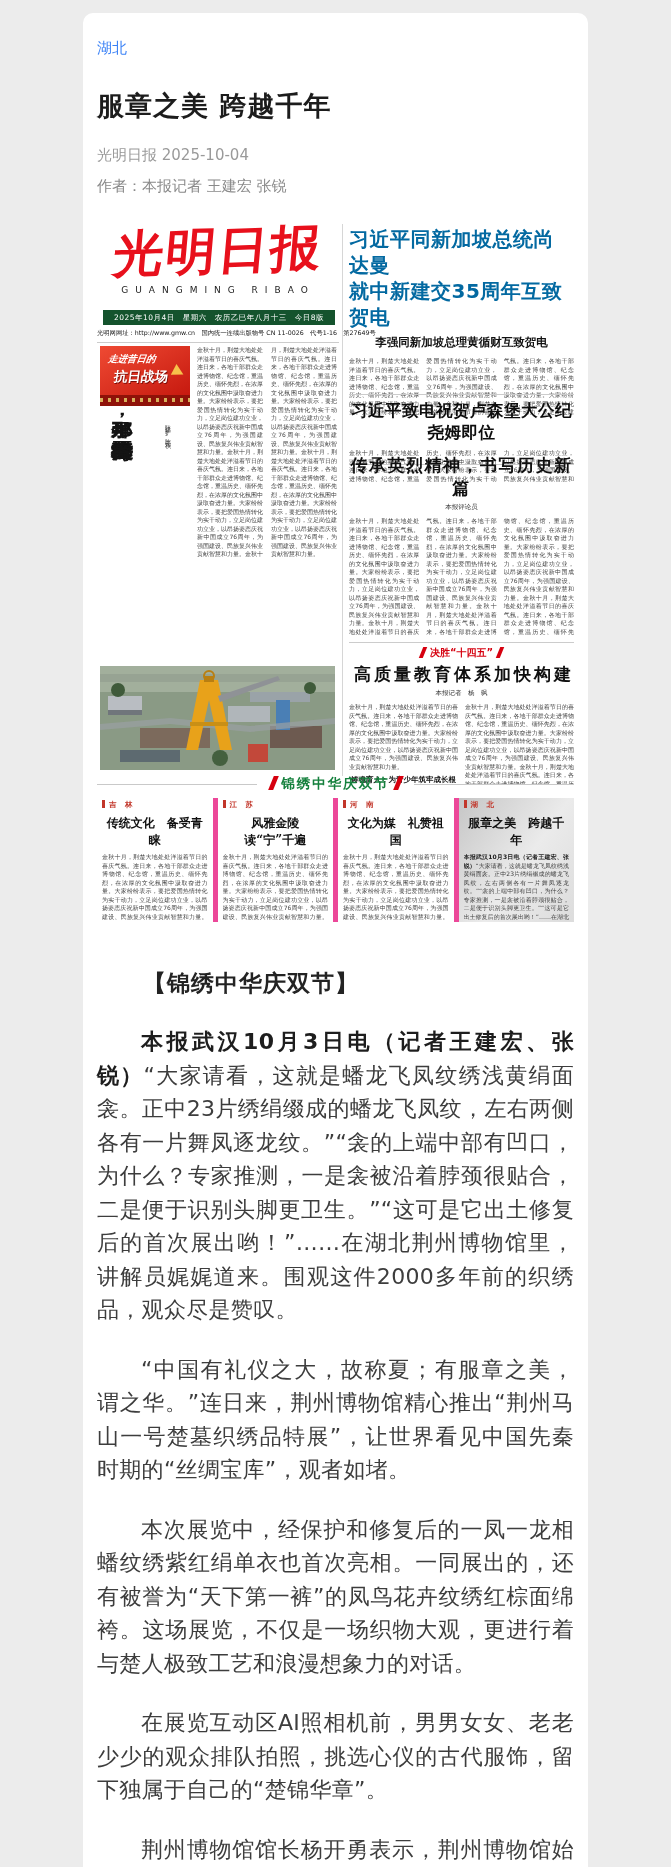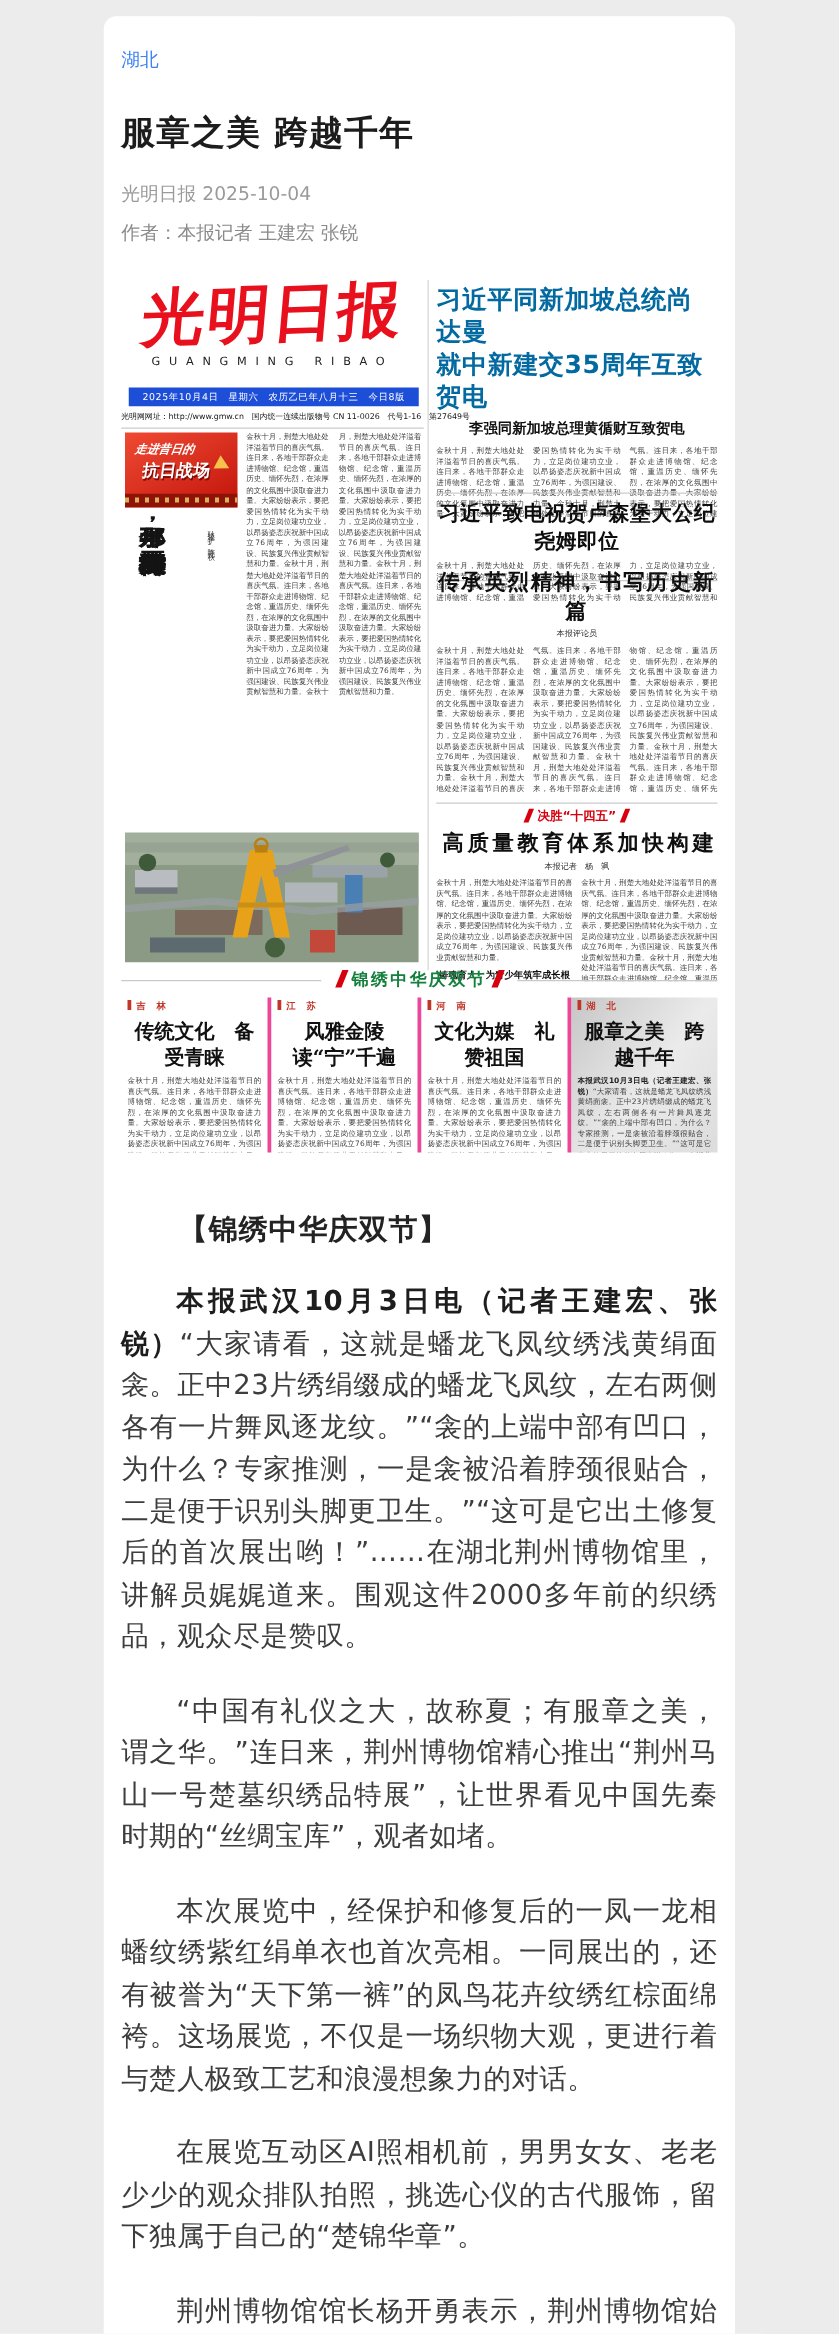--- a/index.html
+++ b/index.html
@@ -23,21 +23,21 @@
   .np{position:relative;width:477px;height:706px;margin-top:22px;background:#fff;}
   .np-masthead{position:absolute;left:0;top:2px;width:242px;text-align:center;}
   .np-logo{
     font-size:50px;line-height:62px;color:#e8101c;
     font-family:"DejaVu Serif","Liberation Serif",serif;font-weight:bold;
     transform:skewX(-7deg) rotate(-2deg);letter-spacing:2px;
   }
   .np-pinyin{font-size:9px;letter-spacing:7px;color:#222;margin-top:3px;}
   .np-datebar{
     position:absolute;left:6px;top:92px;width:232px;height:15px;
-    background:#1d4ed8;color:#fff;font-size:7.5px;line-height:15px;text-align:center;letter-spacing:.5px;
+    background:#14532d;color:#fff;font-size:7.5px;line-height:15px;text-align:center;letter-spacing:.5px;
   }
   .np-infoline{position:absolute;left:0;top:111px;width:242px;font-size:6.3px;color:#161616;text-align:center;white-space:nowrap;}
   .hrule{position:absolute;height:1px;background:#ccc;}
   #hr-left{left:0;top:124px;width:242px;}
   #hr-r1{left:252px;top:176px;width:225px;}
   #hr-r2{left:252px;top:246px;width:225px;}
   #hr-r3{left:252px;top:424px;width:225px;}
   .vrule{position:absolute;left:245px;top:6px;width:1px;height:552px;background:#d6d6d6;}
 
   .np-lead{position:absolute;left:252px;top:8px;width:225px;}
@@ -79,26 +79,26 @@
   .np-vbyline{position:absolute;left:66px;top:202px;height:150px;writing-mode:vertical-rl;font-size:6px;color:#333;letter-spacing:2px;}
 
   .np-photo{position:absolute;left:3px;top:448px;width:235px;height:104px;}
 
   .np-secbanner{position:absolute;left:0;top:556px;width:477px;height:20px;display:flex;align-items:center;gap:8px;}
   .np-secbanner .line{flex:1;height:1px;background:#c9c9c9;}
   .secb-text{color:#15803d;font-weight:900;font-size:13.5px;letter-spacing:2px;}
   .sl2{display:inline-block;width:4.5px;height:14px;background:#d6000f;transform:skewX(-22deg);margin:0 6px;vertical-align:-2px;}
 
   .np-cols{position:absolute;left:0;top:580px;width:477px;height:124px;display:flex;}
-  .np-col{flex:1;padding:2px 5px 0 5px;border-left:3px solid #ec4899;overflow:hidden;}
+  .np-col{flex:1;padding:2px 5px 0 5px;border-left:5px solid #ec4899;overflow:hidden;}
   .np-col:first-child{border-left:none;}
   .np-col.hl{background:linear-gradient(125deg,#c6c6c6 0%,#ebebeb 55%,#dcdcdc 100%);}
   .region{color:#c2362a;font-size:7.5px;font-weight:700;letter-spacing:3px;}
   .rbar{display:inline-block;width:3px;height:8px;background:#c2362a;margin-right:4px;vertical-align:-1px;}
-  .col-title{font-family:"DejaVu Serif","Liberation Serif",serif;font-size:16px;font-weight:900;text-align:center;margin:5px 0 4px;color:#101010;}
+  .col-title{font-family:"DejaVu Serif","Liberation Serif",serif;font-size:12px;font-weight:900;text-align:center;margin:5px 0 4px;color:#101010;}
   .col-body{height:88px;}
   .b{font-weight:bold;color:#222;}
 
   
   .section-tag{margin-top:44px;font-size:23px;font-weight:800;color:#232323;text-indent:2em;letter-spacing:1px;}
   .para{
     margin:26px 0 0 0;font-size:22px;line-height:33.5px;color:#3d3d3d;
     text-align:justify;text-indent:2em;letter-spacing:.3px;
   }
   .para .dl{font-weight:700;color:#1d1d1d;}

